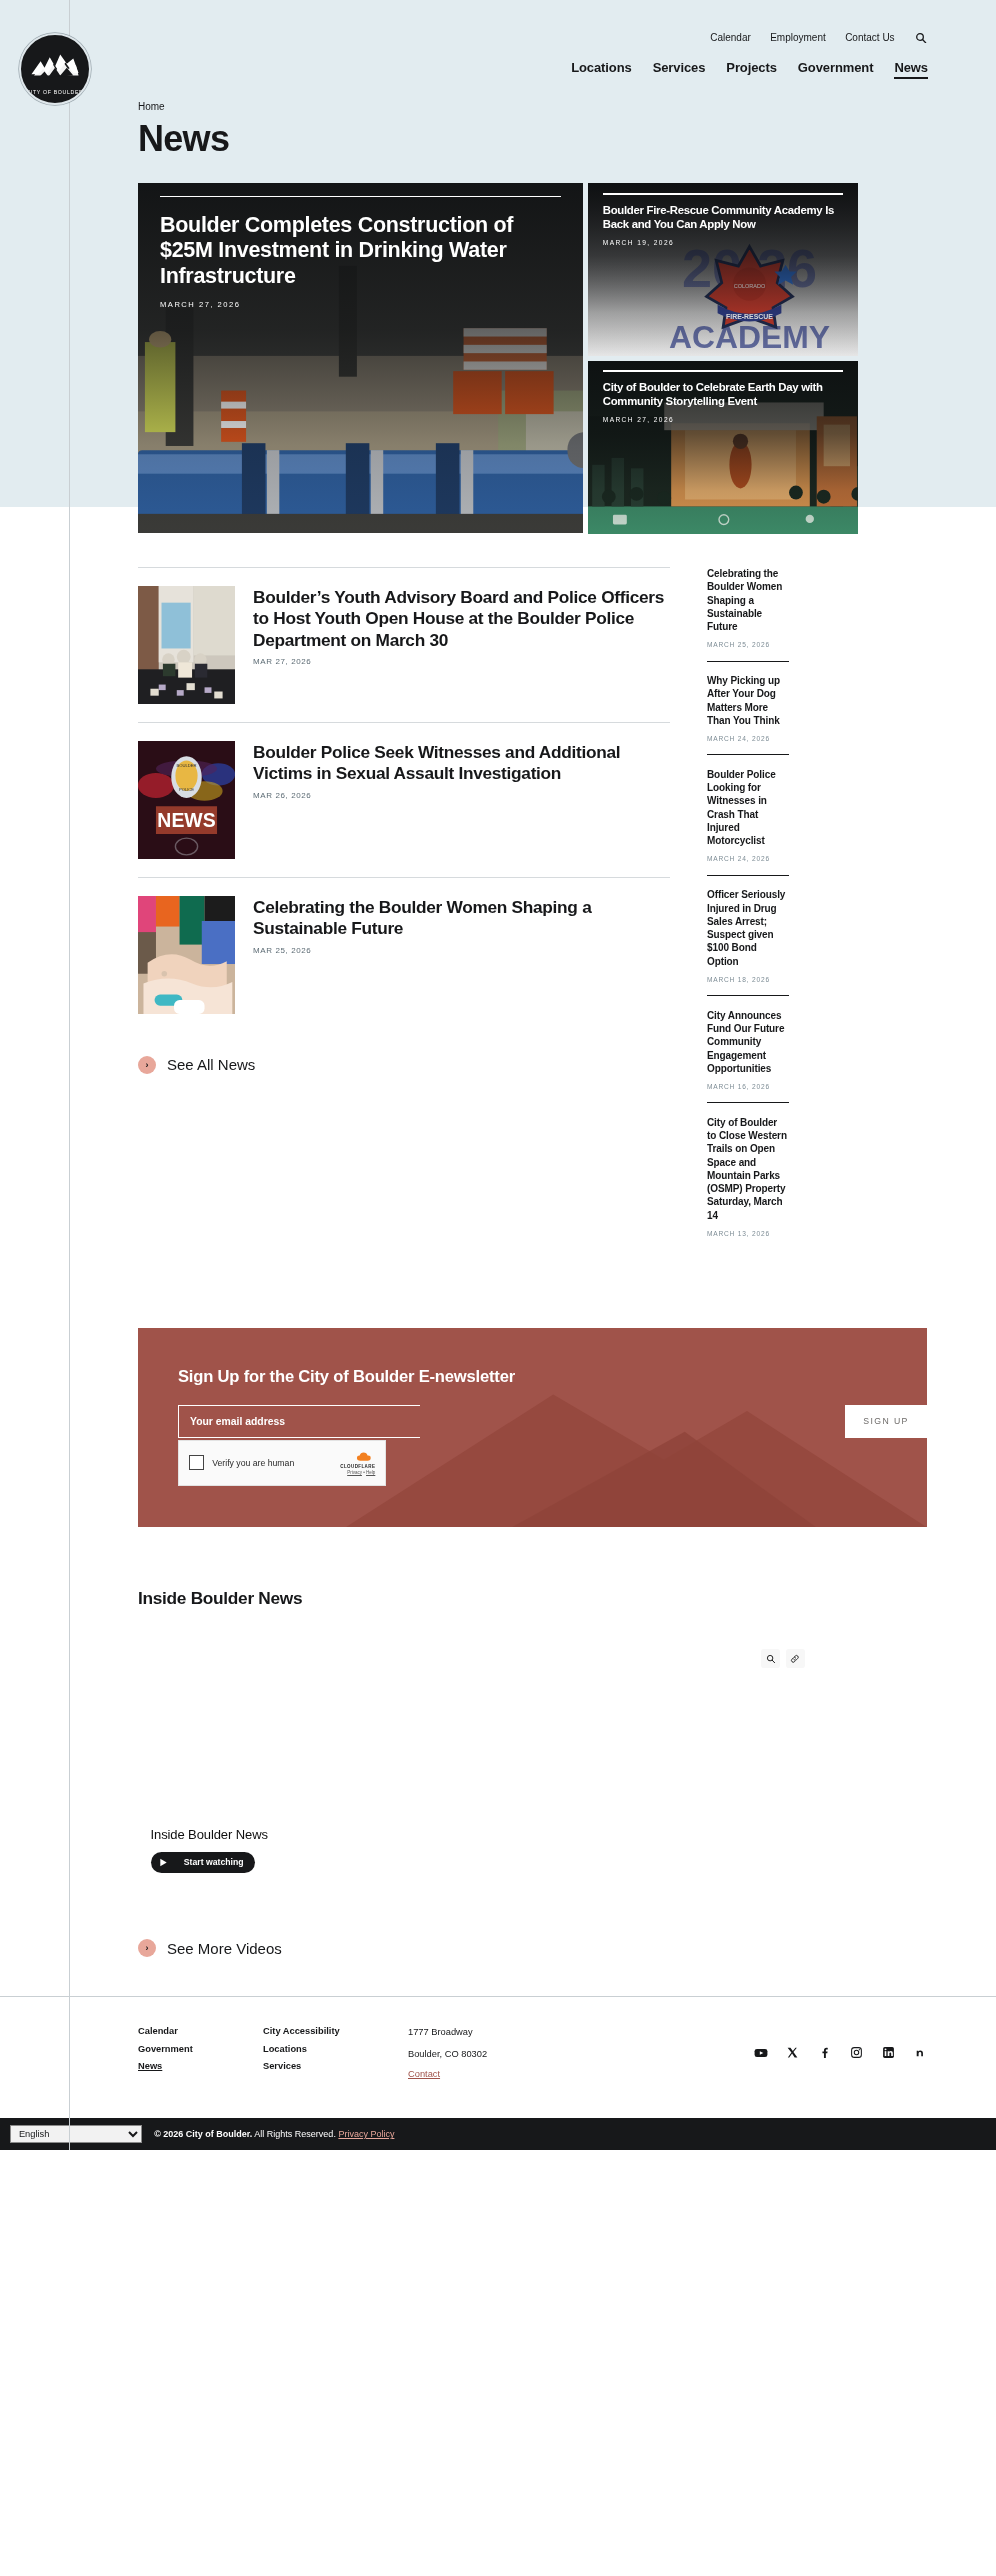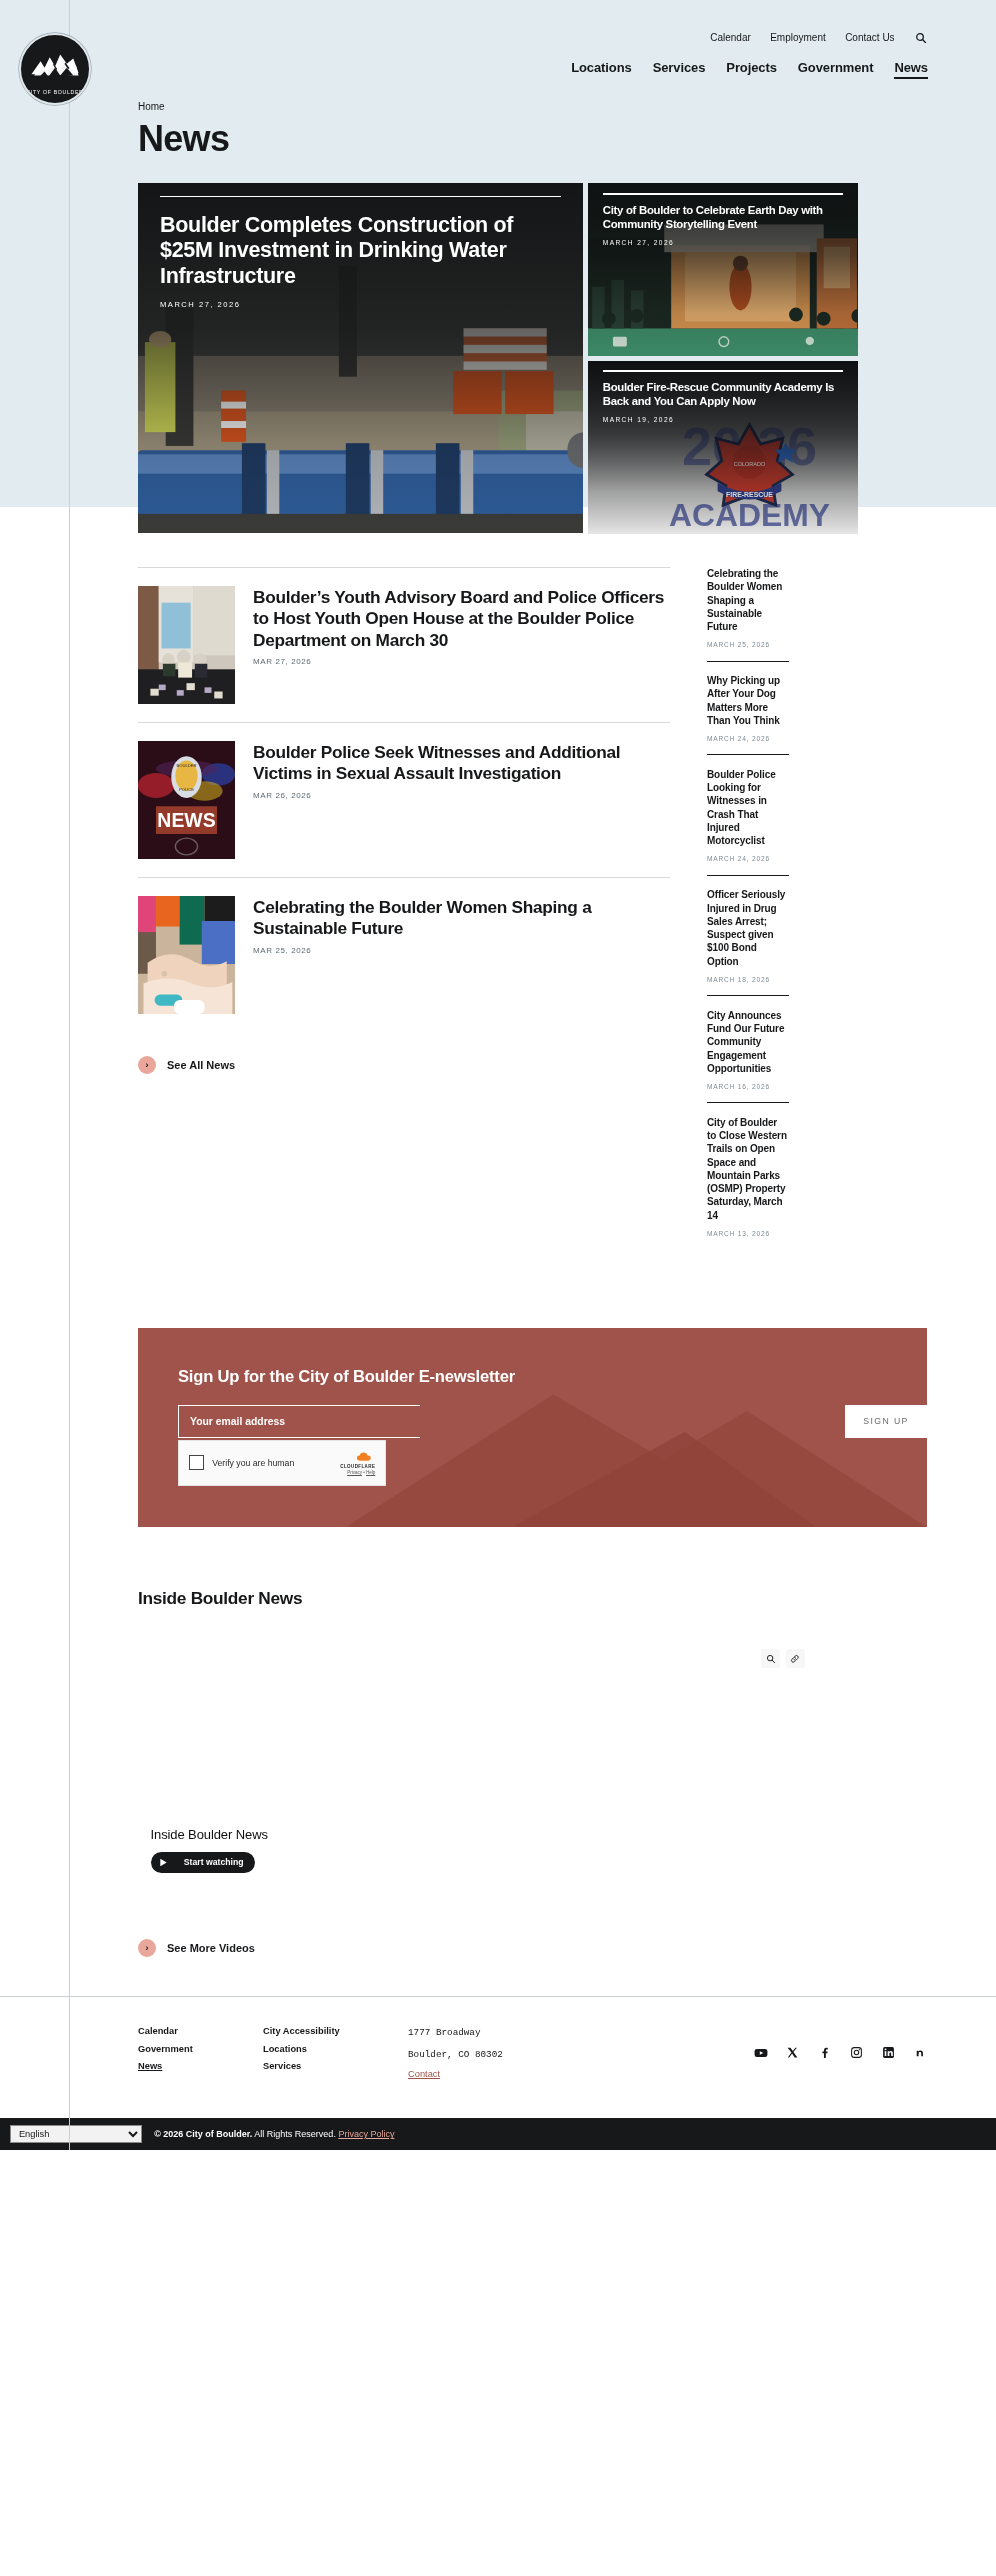--- a/index.html
+++ b/index.html
@@ -117,21 +117,21 @@
     margin-top: 6px; font-size: 8px; letter-spacing: 0.6px; color: #5c6b74;
   }
   .see-all {
     display: flex; align-items: center; gap: 11px; margin-top: 23.5px; cursor: pointer;
   }
   .chevron-pill {
     width: 18px; height: 18px; border-radius: 50%; background: #e8a79a;
     display: flex; align-items: center; justify-content: center;
     color: #17181a; font-size: 9px; font-weight: bold;
   }
-  .see-all-label { font-size: 11px; font-weight: bold; color: #17181a; }
+  .see-all-label { font-size: 15px; font-weight: normal; color: #17181a; }
   
   .col-side { width: 82px; flex: 0 0 82px; }
   .side-item { padding: 0 0 12.5px 0; border-bottom: 0.7px solid #17181a; margin-bottom: 12.5px; cursor: pointer; }
   .side-item:last-child { border-bottom: none; }
   .side-title {
     font-size: 10px; line-height: 1.33; font-weight: bold; color: #17181a;
     letter-spacing: -0.1px;
   }
   .side-date {
     margin-top: 7.6px; font-size: 6.6px; letter-spacing: 0.8px; color: #7d8c95;
@@ -199,21 +199,21 @@
     position: relative; width: 997px;
   }
   .footer-inner { display: flex; padding-left: 138px; width: 997px; }
   .fcol { display: flex; flex-direction: column; gap: 7.6px; }
   .fcol.c1 { width: 125px; }
   .fcol.c2 { width: 145px; }
   .fcol.c3 { width: 291px; }
   .fcol a, .fcol span { font-size: 9.3px; color: #17181a; text-decoration: none; }
   .fcol.c1 a, .fcol.c2 a { font-weight: bold; }
   .fcol.c1 a.active { text-decoration: underline; }
-  .fcol.c3 span { line-height: 1.5; font-family: Liberation Mono, monospace; }
+  .fcol.c3 span { line-height: 1.5; }
   .contact-link { color: #a0534a !important; text-decoration: underline !important; }
   .socials { display: flex; gap: 18px; align-items: center; margin-left: auto; padding-right: 69px; }
   .soc { width: 14px; height: 14px; cursor: pointer; display: block; }
   .bottombar {
     margin-top: 39px; background: #17181a; height: 32px; width: 997px;
     display: flex; align-items: center; padding-left: 9.7px; gap: 12.5px;
   }
   .lang-select {
     width: 132px; height: 18px; background: #f2f2f2; border: 0.7px solid #8a8a8a;
     font-size: 9.3px; color: #17181a; padding: 0 4.2px;
@@ -310,20 +310,50 @@
         </div>
         <div class="feat-overlay"></div>
         <div class="feat-inner">
           <div class="feat-rule"></div>
           <div class="feat-title">Boulder Completes Construction of $25M Investment in Drinking Water Infrastructure</div>
           <div class="feat-date">MARCH 27, 2026</div>
         </div>
       </div>
 
       <div class="feat-side">
+
+        <div class="feat-sm">
+          <div class="feat-photo">
+            <svg viewBox="0 0 466 250" preserveAspectRatio="xMidYMid slice" width="323" height="173">
+              <defs>
+                <linearGradient id="fadeg" x1="0" y1="0" x2="0" y2="1">
+                  <stop offset="0" stop-color="#2b2b2b"></stop>
+                    <stop offset="1" stop-color="#f2f2f2"></stop>
+                </linearGradient>
+              </defs>
+              <rect width="466" height="250" fill="url(#fadeg)"></rect>
+              <text x="233" y="150" font-size="78" fill="#2e3c86" text-anchor="middle" opacity=".55" font-family="Liberation Sans, sans-serif" font-weight="bold">20  26</text>
+              <text x="233" y="238" font-size="46" fill="#2e3c86" text-anchor="middle" opacity=".7" font-family="Liberation Sans, sans-serif" font-weight="bold">ACADEMY</text>
+              <g transform="translate(233,150)">
+                <path d="M0,-58 L16,-30 L48,-38 L40,-6 L62,14 L34,30 L38,58 L0,44 L-38,58 L-34,30 L-62,14 L-40,-6 L-48,-38 L-16,-30 Z" fill="#c0392b" stroke="#1f2a4d" stroke-width="4"></path>
+                <circle cx="0" cy="-4" r="24" fill="#b33225"></circle>
+                <text x="0" y="2" font-size="8" fill="#ffffff" text-anchor="middle" font-family="Liberation Sans, sans-serif">COLORADO</text>
+                <path d="M-46,26 Q0,52 46,26 L46,38 Q0,62 -46,38 Z" fill="#2e3c86"></path>
+                <text x="0" y="46" font-size="10" fill="#ffffff" text-anchor="middle" font-family="Liberation Sans, sans-serif" font-weight="bold">FIRE-RESCUE</text>
+                <path d="M46,-22 l6,-10 l6,10 l10,0 l-8,8 l3,11 l-11,-6 l-11,6 l3,-11 l-8,-8 z" fill="#2f6fd0"></path>
+              </g>
+            </svg>
+          </div>
+          <div class="feat-overlay"></div>
+          <div class="feat-inner">
+            <div class="feat-rule"></div>
+            <div class="feat-title">Boulder Fire-Rescue Community Academy Is Back and You Can Apply Now</div>
+            <div class="feat-date">MARCH 19, 2026</div>
+          </div>
+        </div>
 
         <div class="feat-sm">
           <div class="feat-photo">
             <svg viewBox="0 0 466 250" preserveAspectRatio="xMidYMid slice" width="323" height="173">
               <rect width="466" height="250" fill="#1d2a22"></rect>
               <rect y="0" width="466" height="80" fill="#243329"></rect>
               <rect y="210" width="466" height="40" fill="#3f8f6b"></rect>
               <rect x="120" y="90" width="200" height="120" fill="#e09a52"></rect>
               <rect x="140" y="100" width="160" height="100" fill="#f0b672"></rect>
               <ellipse cx="220" cy="150" rx="16" ry="34" fill="#b8501f"></ellipse>
@@ -361,50 +391,20 @@
             </svg>
           </div>
           <div class="feat-overlay"></div>
           <div class="feat-inner">
             <div class="feat-rule"></div>
             <div class="feat-title">City of Boulder to Celebrate Earth Day with Community Storytelling Event</div>
             <div class="feat-date">MARCH 27, 2026</div>
           </div>
         </div>
 
-        <div class="feat-sm">
-          <div class="feat-photo">
-            <svg viewBox="0 0 466 250" preserveAspectRatio="xMidYMid slice" width="323" height="173">
-              <defs>
-                <linearGradient id="fadeg" x1="0" y1="0" x2="0" y2="1">
-                  <stop offset="0" stop-color="#2b2b2b"></stop>
-                    <stop offset="1" stop-color="#f2f2f2"></stop>
-                </linearGradient>
-              </defs>
-              <rect width="466" height="250" fill="url(#fadeg)"></rect>
-              <text x="233" y="150" font-size="78" fill="#2e3c86" text-anchor="middle" opacity=".55" font-family="Liberation Sans, sans-serif" font-weight="bold">20  26</text>
-              <text x="233" y="238" font-size="46" fill="#2e3c86" text-anchor="middle" opacity=".7" font-family="Liberation Sans, sans-serif" font-weight="bold">ACADEMY</text>
-              <g transform="translate(233,150)">
-                <path d="M0,-58 L16,-30 L48,-38 L40,-6 L62,14 L34,30 L38,58 L0,44 L-38,58 L-34,30 L-62,14 L-40,-6 L-48,-38 L-16,-30 Z" fill="#c0392b" stroke="#1f2a4d" stroke-width="4"></path>
-                <circle cx="0" cy="-4" r="24" fill="#b33225"></circle>
-                <text x="0" y="2" font-size="8" fill="#ffffff" text-anchor="middle" font-family="Liberation Sans, sans-serif">COLORADO</text>
-                <path d="M-46,26 Q0,52 46,26 L46,38 Q0,62 -46,38 Z" fill="#2e3c86"></path>
-                <text x="0" y="46" font-size="10" fill="#ffffff" text-anchor="middle" font-family="Liberation Sans, sans-serif" font-weight="bold">FIRE-RESCUE</text>
-                <path d="M46,-22 l6,-10 l6,10 l10,0 l-8,8 l3,11 l-11,-6 l-11,6 l3,-11 l-8,-8 z" fill="#2f6fd0"></path>
-              </g>
-            </svg>
-          </div>
-          <div class="feat-overlay"></div>
-          <div class="feat-inner">
-            <div class="feat-rule"></div>
-            <div class="feat-title">Boulder Fire-Rescue Community Academy Is Back and You Can Apply Now</div>
-            <div class="feat-date">MARCH 19, 2026</div>
-          </div>
-        </div>
-
       </div>
     </div>
   </div>
 
   <div class="content">
 
     <div class="col-articles">
 
       <div class="article">
         <div class="article-thumb">

